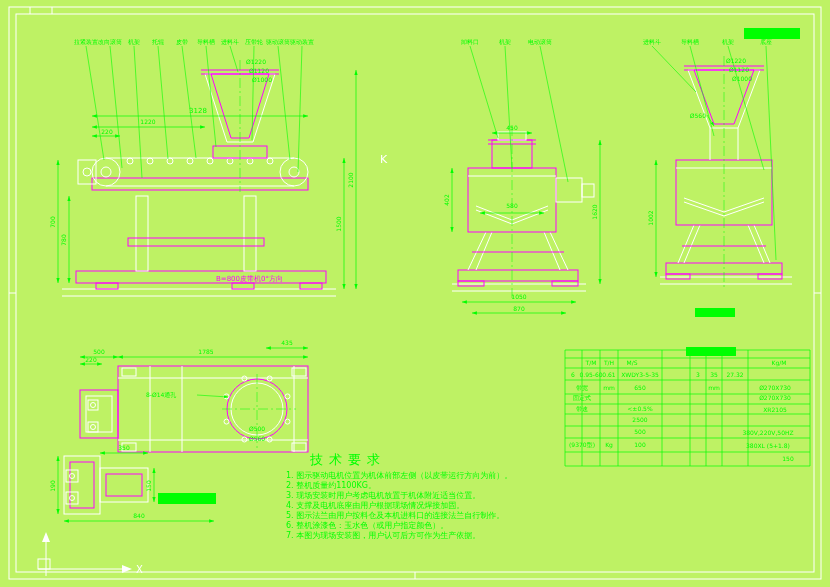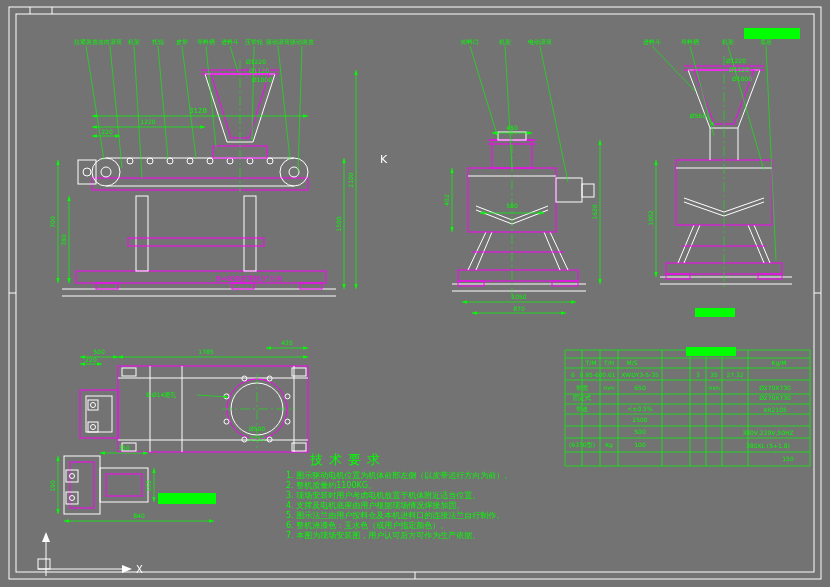--- a/index.html
+++ b/index.html
@@ -1,16 +1,16 @@
 <!DOCTYPE html>
 <html><head>
 <meta charset="utf-8">
 <style>
   html,body{margin:0;padding:0;background:#000;}
-  .canvas{position:relative;width:830px;height:587px;background:#737373;overflow:hidden;}
+  .canvas{position:relative;width:830px;height:587px;background:#bef264;overflow:hidden;}
   svg{position:absolute;left:0;top:0;}
   svg text{font-family:"DejaVu Sans",sans-serif;}
   .w{stroke:#ffffff;fill:none;stroke-width:1;}
   .m{stroke:#ff00ff;fill:none;stroke-width:1;}
   .dim{stroke:#00ff00;fill:none;stroke-width:0.7;}
   .ld{stroke:#00ff00;fill:none;stroke-width:0.6;}
   .cl{stroke:#00ff00;fill:none;stroke-width:0.6;stroke-dasharray:10 3 2 3;opacity:.85;}
   .grid{stroke:#00ff00;fill:none;stroke-width:0.7;}
   .t{fill:#00ff00;font-size:7px;}
   .t6{fill:#00ff00;font-size:6px;}

